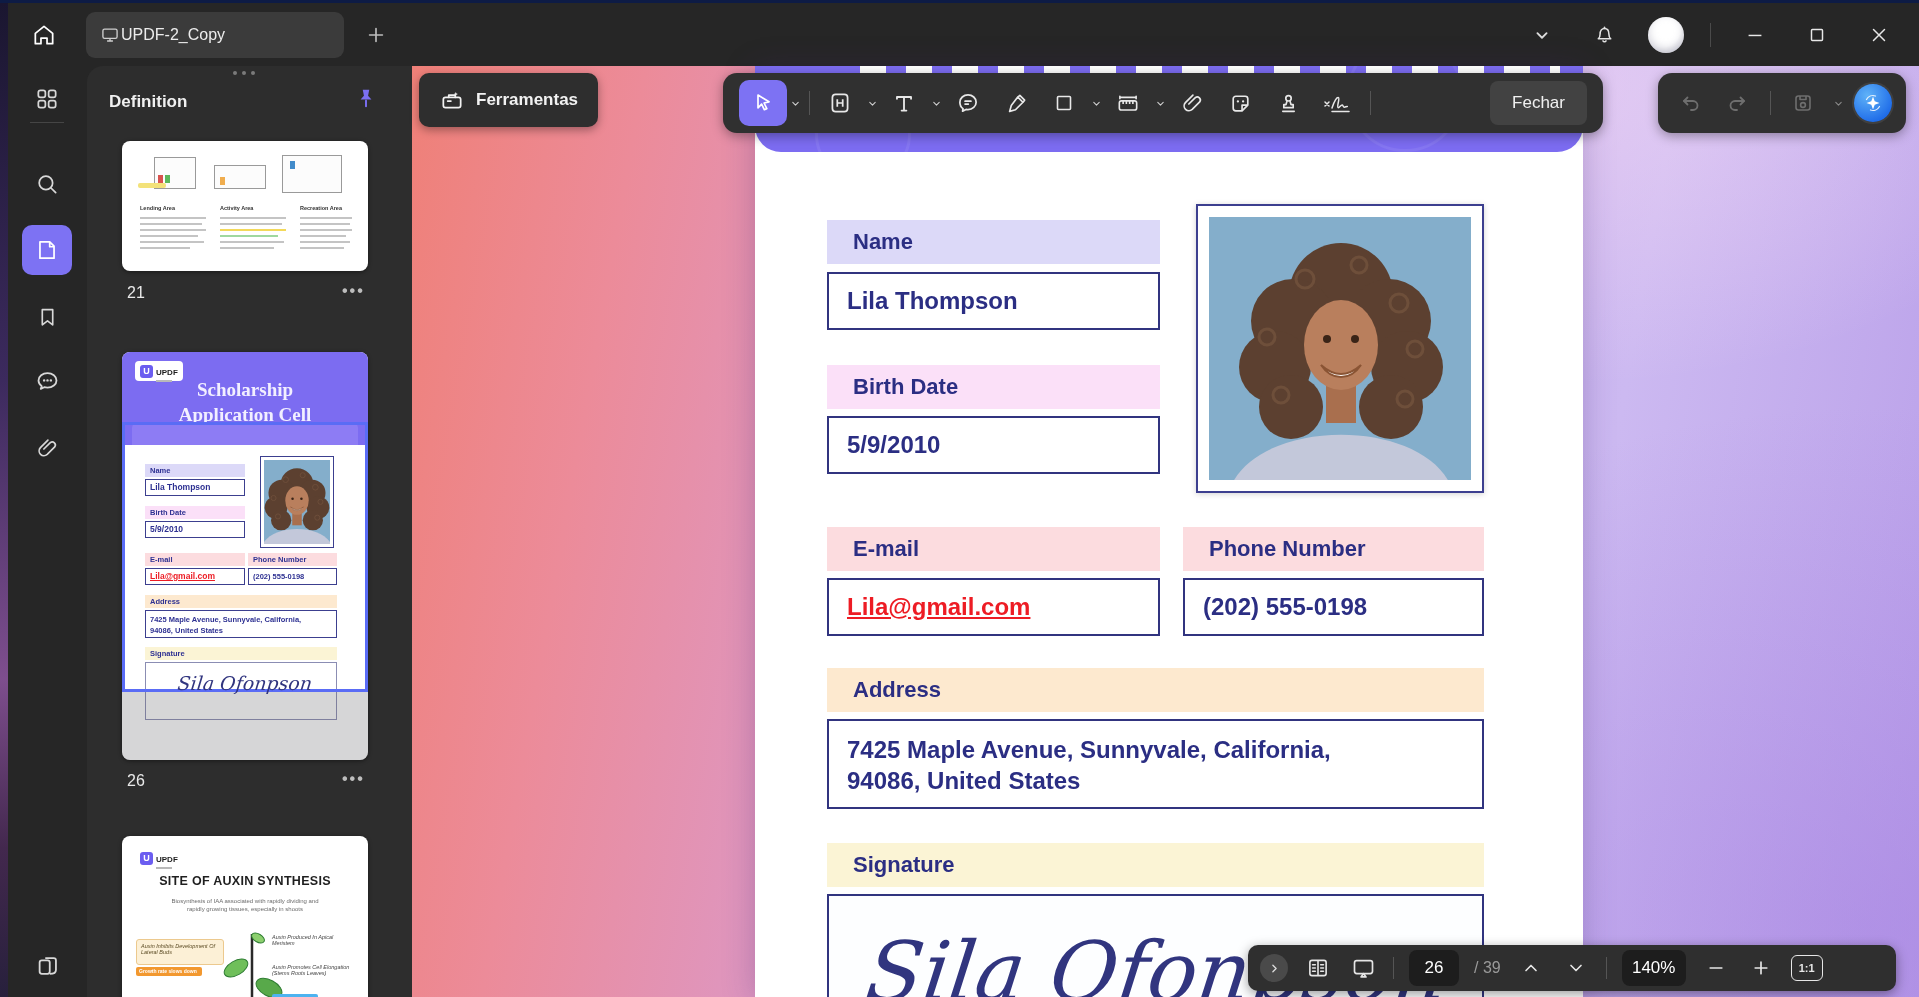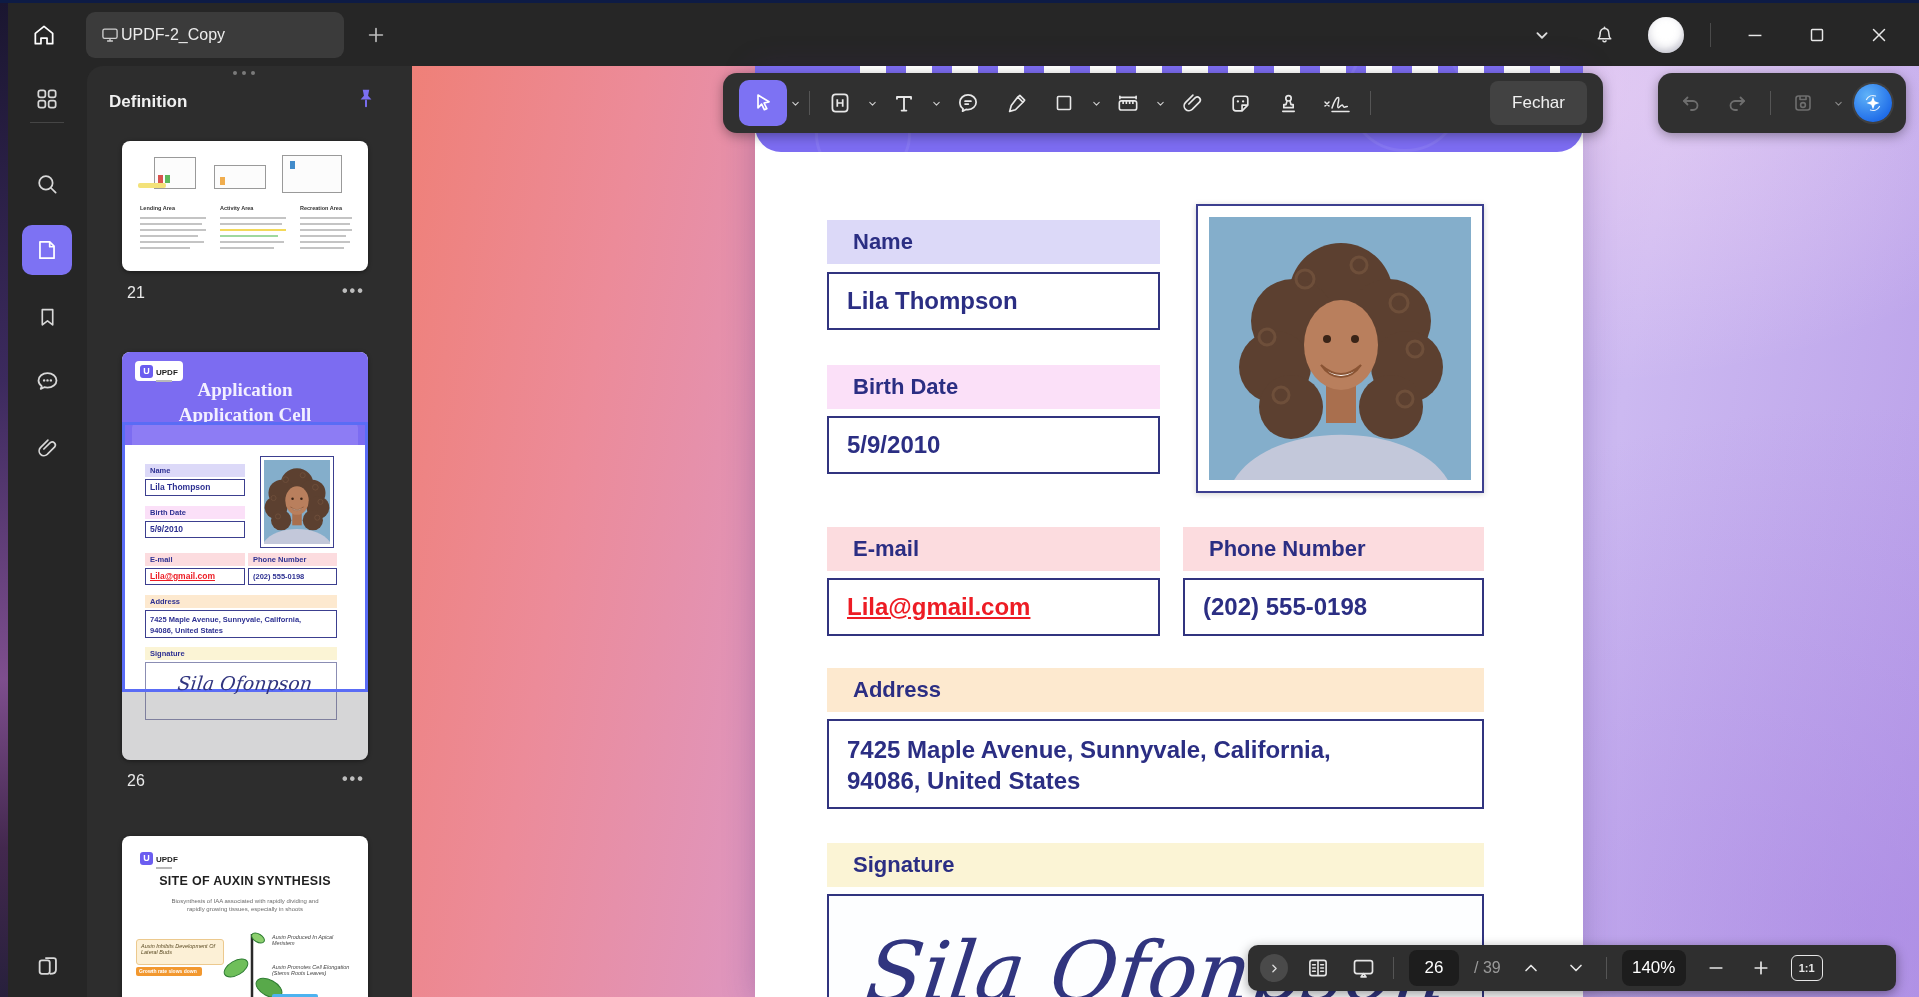--- a/index.html
+++ b/index.html
@@ -339,21 +339,21 @@
     <div class="page-num" style="top:218px;">21</div>
     <div class="dots-menu" style="top:216px;">•••</div>
 
     <div class="thumb-card" style="top:286px;height:408px;">
       <div class="t26-header"></div>
       <div class="t26-innerbar"></div>
       <div class="logo-chip" style="left:13px;top:9px;">
         <span class="logo-u">U</span>
         <span><span class="logo-txt">UPDF</span><span class="logo-sub" style="display:block"></span></span>
       </div>
-      <div class="t26-title" style="top:27px;font-size:19px;">Application</div>
+      <div class="t26-title" style="top:27px;font-size:19px;">Scholarship</div>
       <div class="t26-title" style="top:52px;font-size:19px;z-index:2;">Application Cell</div>
 
       <div class="tf-label" style="left:23px;top:112px;width:100px;background:#dcd9f8;">Name</div>
       <div class="tf-input" style="left:23px;top:127px;width:100px;">Lila Thompson</div>
       <div class="tf-label" style="left:23px;top:154px;width:100px;background:#fbe0f8;">Birth Date</div>
       <div class="tf-input" style="left:23px;top:169px;width:100px;">5/9/2010</div>
       <div class="abs" style="left:138px;top:104px;width:74px;height:92px;border:1px solid #3c3f8f;background:#fff;padding:3px;">
         <svg width="66" height="84" viewBox="0 0 264 265" preserveAspectRatio="xMidYMid slice">
             <use href="#girl-photo"></use>
           </svg>
@@ -431,20 +431,30 @@
     <div class="fld-input" style="left:72px;top:653px;width:657px;height:90px;line-height:31px;display:block;padding-top:13px;">
       <span>7425 Maple Avenue, Sunnyvale, California,</span><br><span>94086, United States</span>
     </div>
 
     <div class="fld-label" style="left:72px;top:777px;width:657px;background:#fbf4d5;">Signature</div>
     <div class="sig-box">
       <div class="sig-text">Sila Ofonpson</div>
     </div>
   </div>
 
+  <div class="abs ferr-btn">
+    <span>
+        <svg width="26" height="26" viewBox="0 0 24 24" fill="none" stroke="#f2f2f2" stroke-width="1.6" stroke-linejoin="round">
+          <rect x="4" y="9.5" width="16" height="9.5" rx="2"></rect>
+          <path d="M9 9.5V7.5h6v2M8 13h3" stroke-linecap="round"></path>
+          <path d="M15.5 4.5l.6 1.4 1.4.6-1.4.6-.6 1.4-.6-1.4-1.4-.6 1.4-.6z" fill="#f2f2f2" stroke="none"></path>
+        </svg>
+      </span>
+    <span class="ferr-label">Ferramentas</span>
+  </div>
 
   <div class="abs toolbar">
     <div class="tool active">
       <span>
           <svg width="24" height="24" viewBox="0 0 24 24" fill="none" stroke="#fff" stroke-width="1.7" stroke-linejoin="round">
             <path d="M7 4l11 6.8-4.9 1.2 2.7 5.6-2.5 1.1-2.7-5.6L7 16.8z"></path>
           </svg>
         </span>
     </div>
     <div class="chev">

